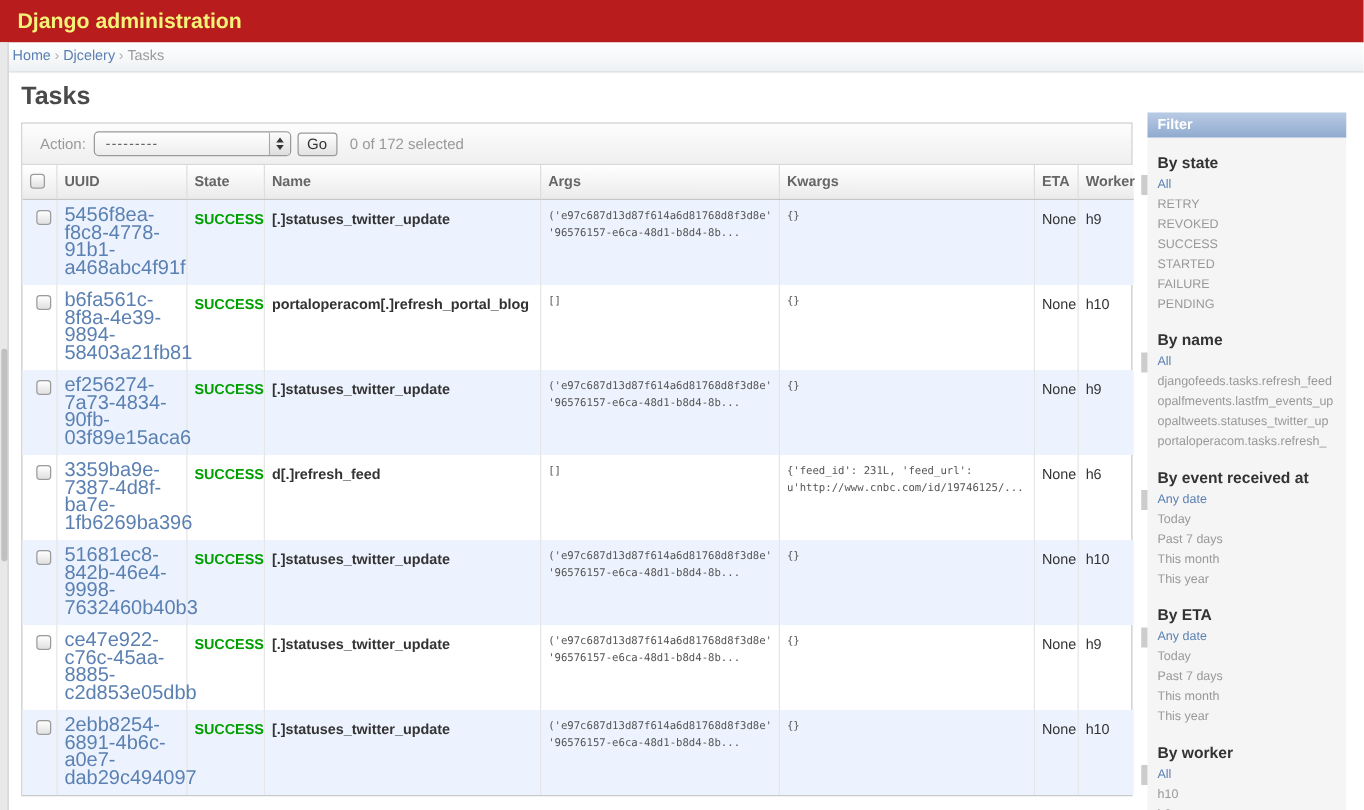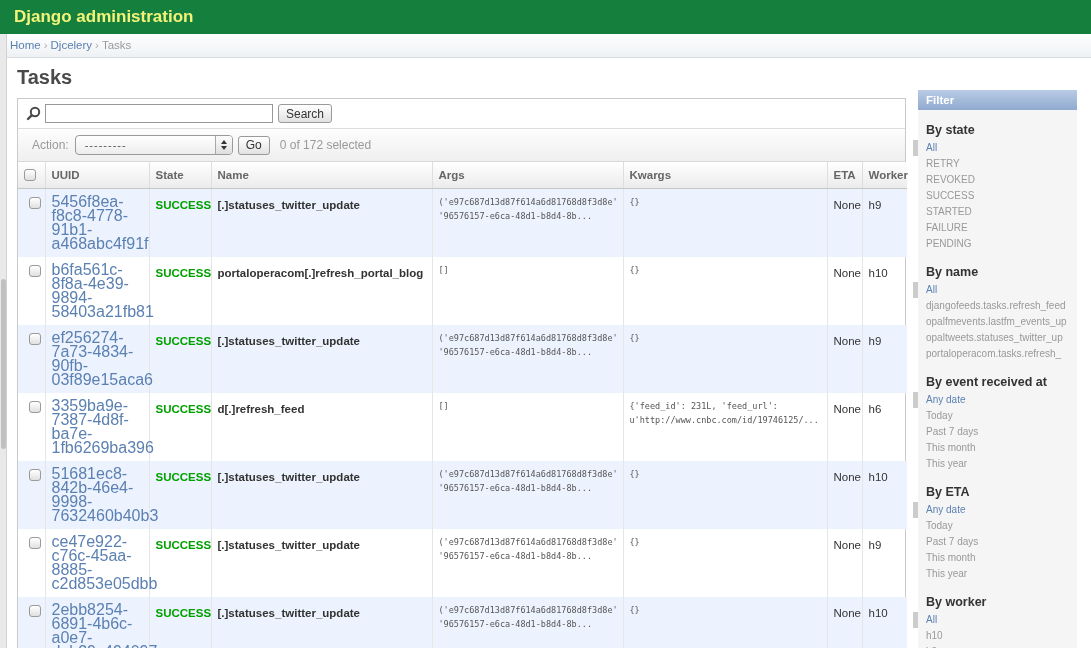--- a/index.html
+++ b/index.html
@@ -8,21 +8,21 @@
     width:1091px; height:648px; overflow:hidden; position:relative;
     background:#ffffff; font-family:"Liberation Sans", sans-serif; color:#333;
   }
   
   #edge-strip { position:absolute; left:0; top:34px; width:7px; height:614px;
     background:#e9e9e9; border-right:1px solid #d2d2d2; }
   #edge-thumb { position:absolute; left:1px; top:245px; width:5px; height:170px;
     background:#c0c0c0; border-radius:3px; }
 
   
-  #topbar { height:34px; background:#15803d; display:flex; align-items:center;
+  #topbar { height:34px; background:#b91c1c; display:flex; align-items:center;
     justify-content:space-between; padding:0 14px; }
   #branding { color:#f4f379; font-size:17px; font-weight:bold; }
   #user-tools { color:#fff; font-size:11.5px; }
   #user-tools a { color:#fff; text-decoration:none; font-weight:bold; }
   #user-tools .uname { font-weight:bold; }
 
   
   #breadcrumbs { height:24px; line-height:23px; padding-left:10px;
     background:linear-gradient(#ffffff,#eef1f4); border-bottom:1px solid #d8dce0;
     font-size:11.5px; color:#9a9a9a; }
@@ -107,28 +107,20 @@
 
 <div id="edge-strip">
   <div id="edge-thumb"></div>
 </div>
 
 <div id="main">
   <div id="page-title">Tasks</div>
 
   <div id="changelist">
 
-    <div id="toolbar">
-      <svg id="search-icon" width="15" height="15" viewBox="0 0 15 15">
-        <circle cx="9" cy="6" r="4.2" fill="none" stroke="#4a4a4a" stroke-width="2"></circle>
-        <line x1="5.6" y1="9.4" x2="2" y2="13" stroke="#4a4a4a" stroke-width="2.4" stroke-linecap="round"></line>
-      </svg>
-      <input id="search-input" type="text" value="" style="">
-      <button class="mac-btn">Search</button>
-    </div>
 
 
     <div id="actions-row">
       <span id="action-label">Action:</span>
       <div class="mac-select">
         <span>---------</span>
         <span class="stepper">
           <span class="tri-up"></span>
             <span class="tri-down"></span>
         </span>

